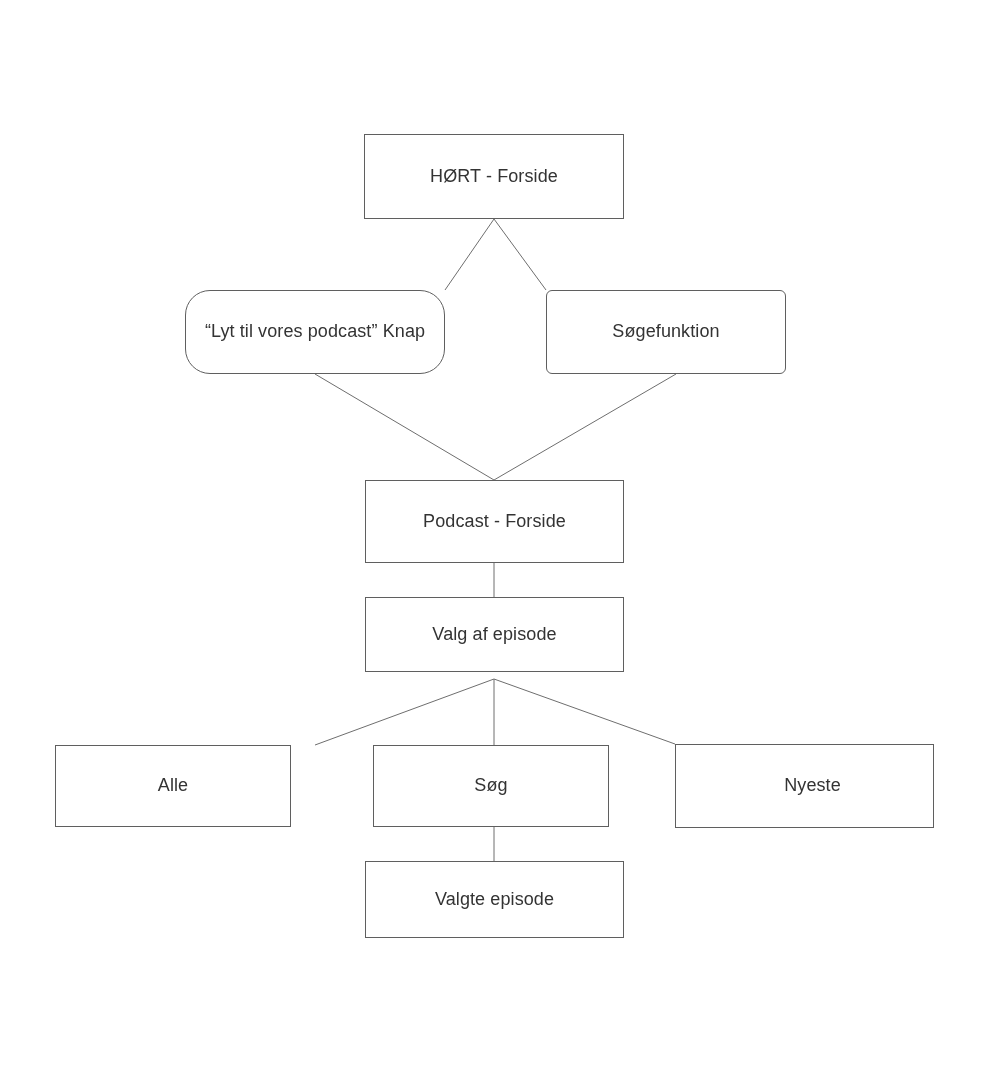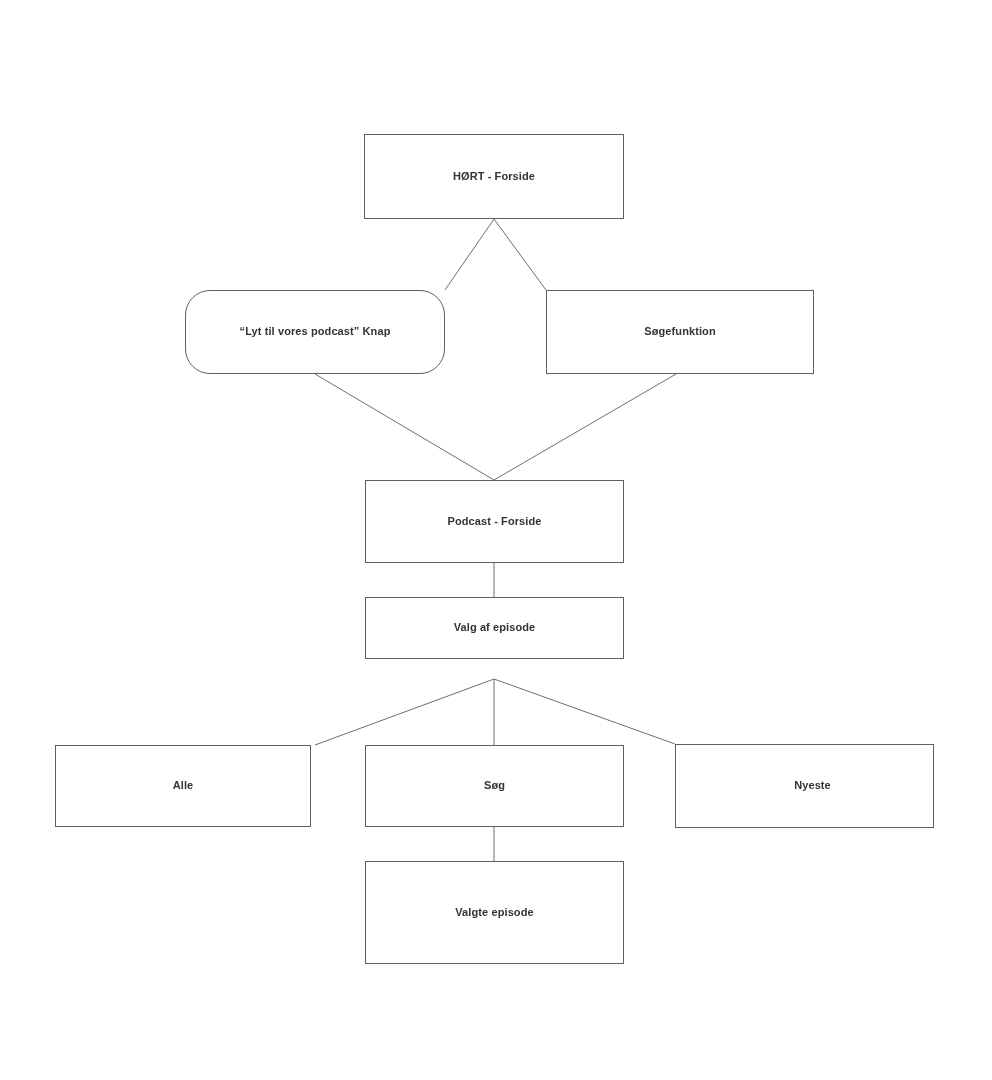--- a/index.html
+++ b/index.html
@@ -27,22 +27,22 @@
     position: absolute;
     box-sizing: border-box;
     border: 1px solid #5f5f5f;
     background: #ffffff;
     display: flex;
     align-items: center;
     justify-content: center;
     text-align: center;
   }
   .node-label {
-    font-size: 11px;
-    font-weight: 700;
+    font-size: 18px;
+    font-weight: 400;
     color: #333333;
     letter-spacing: 0.1px;
     line-height: 1.2;
     white-space: nowrap;
   }
 </style>
 </head>
 <body>
 
 <div id="canvas">
@@ -57,35 +57,35 @@
       <line x1="494" y1="679" x2="675" y2="744" stroke="#6e6e6e" stroke-width="1"></line>
       <line x1="494" y1="827" x2="494" y2="861" stroke="#6e6e6e" stroke-width="1"></line>
     </svg>
   <div id="nodes">
       <div class="node" style="left: 364px; top: 134px; width: 260px; height: 85px; border-color: rgb(95, 95, 95);">
         <span class="node-label" style="color: rgb(51, 51, 51);">HØRT - Forside</span>
       </div>
       <div class="node" style="left: 185px; top: 290px; width: 260px; height: 84px; border-color: rgb(95, 95, 95); border-radius: 25px;">
         <span class="node-label" style="color: rgb(51, 51, 51);">“Lyt til vores podcast” Knap</span>
       </div>
-      <div class="node" style="left: 546px; top: 290px; width: 268px; height: 84px; border-color: rgb(95, 95, 95);">
+      <div class="node" style="left: 546px; top: 290px; width: 240px; height: 84px; border-color: rgb(95, 95, 95); border-radius: 6px;">
         <span class="node-label" style="color: rgb(51, 51, 51);">Søgefunktion</span>
       </div>
       <div class="node" style="left: 365px; top: 480px; width: 259px; height: 83px; border-color: rgb(95, 95, 95);">
         <span class="node-label" style="color: rgb(51, 51, 51);">Podcast - Forside</span>
       </div>
-      <div class="node" style="left: 365px; top: 597px; width: 259px; height: 62px; border-color: rgb(95, 95, 95);">
+      <div class="node" style="left: 365px; top: 597px; width: 259px; height: 75px; border-color: rgb(95, 95, 95);">
         <span class="node-label" style="color: rgb(51, 51, 51);">Valg af episode</span>
       </div>
-      <div class="node" style="left: 55px; top: 745px; width: 256px; height: 82px; border-color: rgb(95, 95, 95);">
+      <div class="node" style="left: 55px; top: 745px; width: 236px; height: 82px; border-color: rgb(95, 95, 95);">
         <span class="node-label" style="color: rgb(51, 51, 51);">Alle</span>
       </div>
-      <div class="node" style="left: 365px; top: 745px; width: 259px; height: 82px; border-color: rgb(95, 95, 95);">
+      <div class="node" style="left: 373px; top: 745px; width: 236px; height: 82px; border-color: rgb(95, 95, 95);">
         <span class="node-label" style="color: rgb(51, 51, 51);">Søg</span>
       </div>
       <div class="node" style="left: 675px; top: 744px; width: 259px; height: 84px; border-color: rgb(95, 95, 95);">
         <span class="node-label" style="color: rgb(51, 51, 51); padding-left: 16px;">Nyeste</span>
       </div>
-      <div class="node" style="left: 365px; top: 861px; width: 259px; height: 103px; border-color: rgb(95, 95, 95);">
+      <div class="node" style="left: 365px; top: 861px; width: 259px; height: 77px; border-color: rgb(95, 95, 95);">
         <span class="node-label" style="color: rgb(51, 51, 51);">Valgte episode</span>
       </div>
     </div>
 </div>
 
 </body></html>

